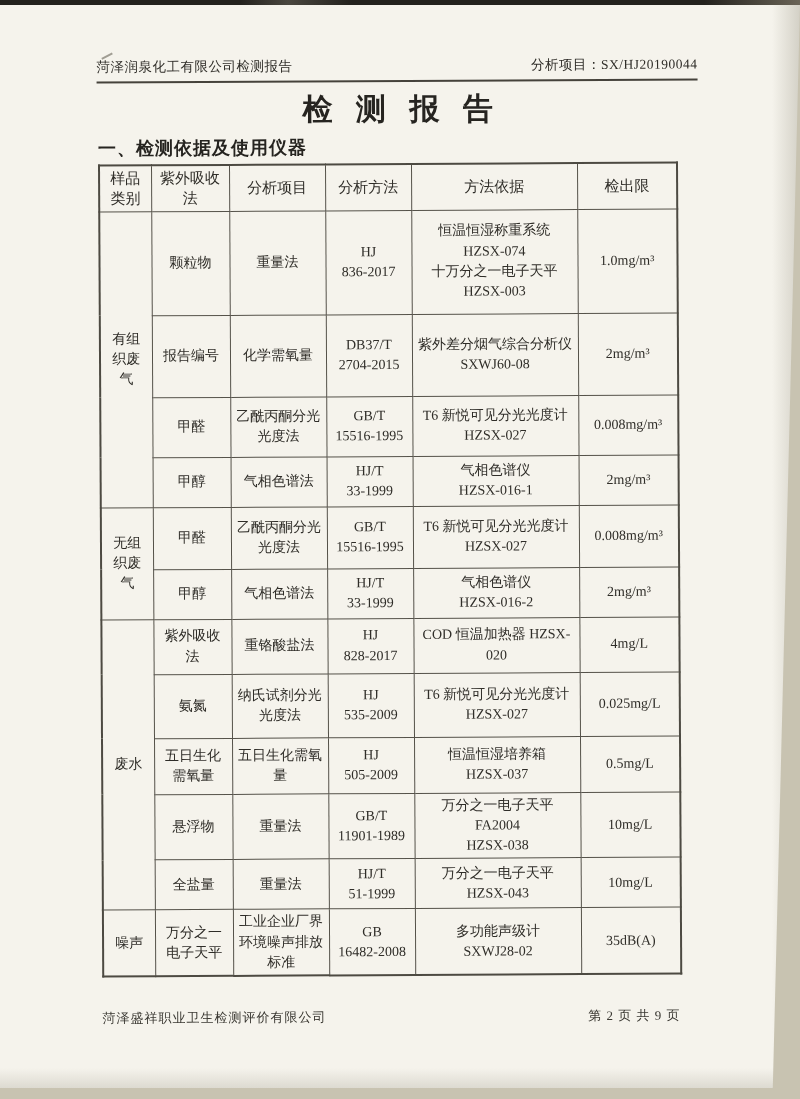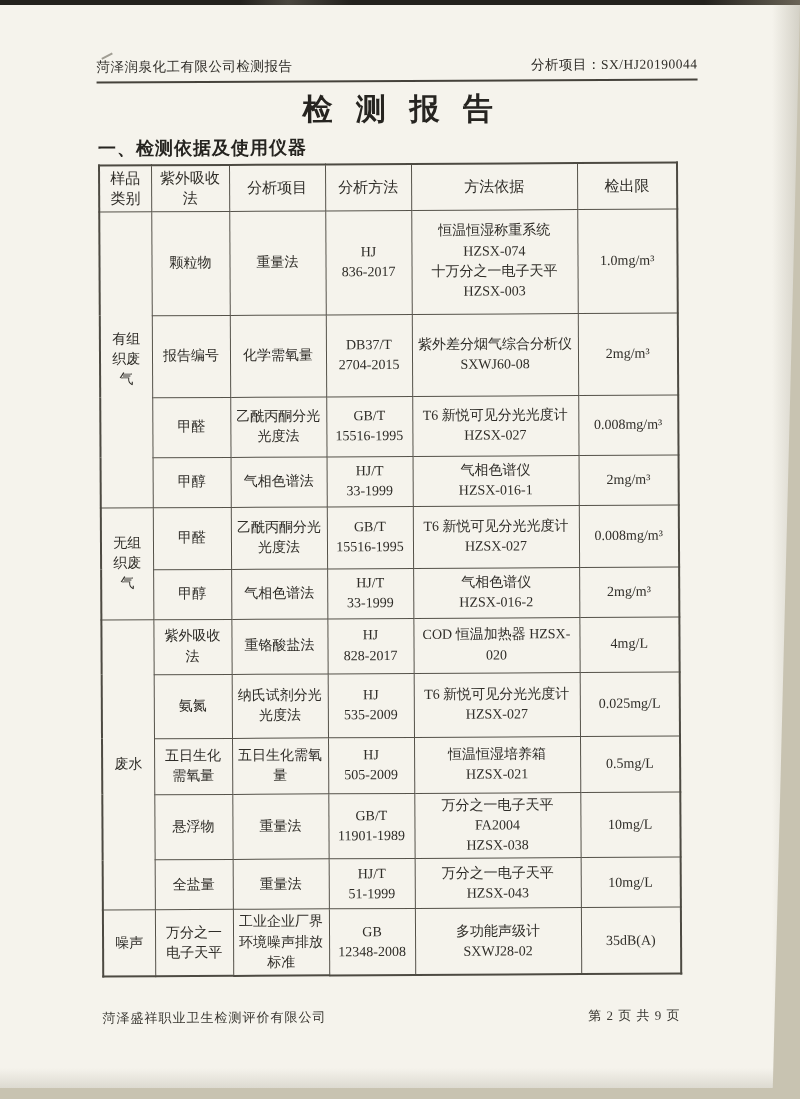--- a/index.html
+++ b/index.html
@@ -189,21 +189,21 @@
         <td>T6 新悦可见分光光度计
 HZSX-027</td>
         <td>0.025mg/L</td>
       </tr>
       <tr style="height:56px">
         <td>五日生化需氧量</td>
         <td>五日生化需氧量</td>
         <td>HJ
 505-2009</td>
         <td>恒温恒湿培养箱
-HZSX-021</td>
+HZSX-037</td>
         <td>0.5mg/L</td>
       </tr>
       <tr style="height:64px">
         <td>悬浮物</td>
         <td>重量法</td>
         <td>GB/T
 11901-1989</td>
         <td>万分之一电子天平 FA2004
 HZSX-038</td>
         <td>10mg/L</td>
@@ -215,21 +215,21 @@
 51-1999</td>
         <td>万分之一电子天平 HZSX-043</td>
         <td>10mg/L</td>
       </tr>
 
       <tr style="height:62px">
         <td>噪声</td>
         <td>万分之一电子天平</td>
         <td>工业企业厂界环境噪声排放标准</td>
         <td>GB
-12348-2008</td>
+16482-2008</td>
         <td>多功能声级计
 SXWJ28-02</td>
         <td>35dB(A)</td>
       </tr>
     </tbody>
   </table>
 
   <div class="doc-footer">
     <span>菏泽盛祥职业卫生检测评价有限公司</span>
     <span>第 2 页 共 9 页</span>

